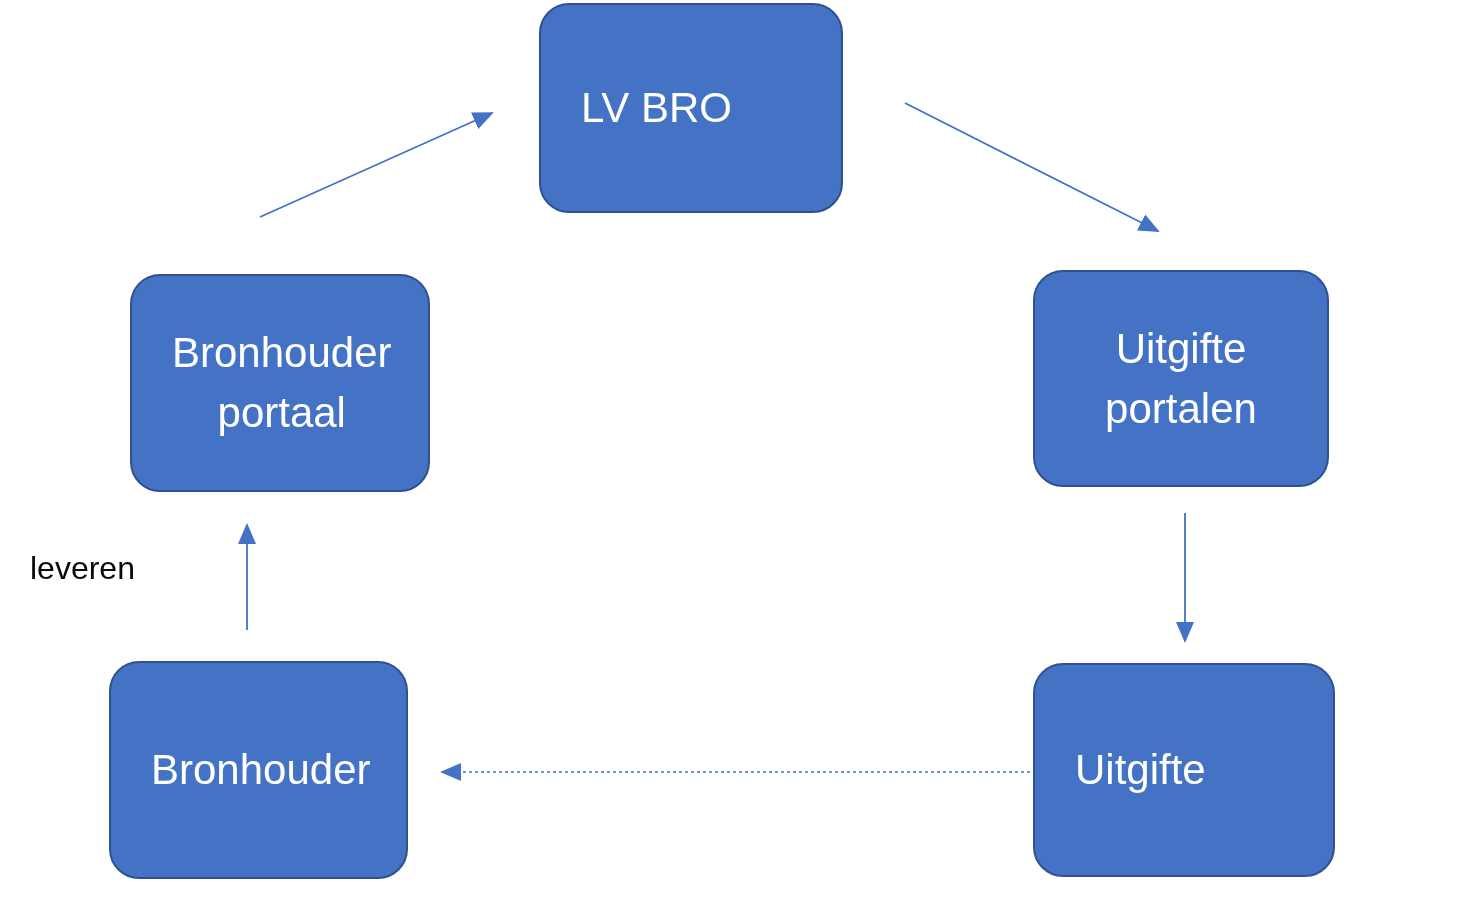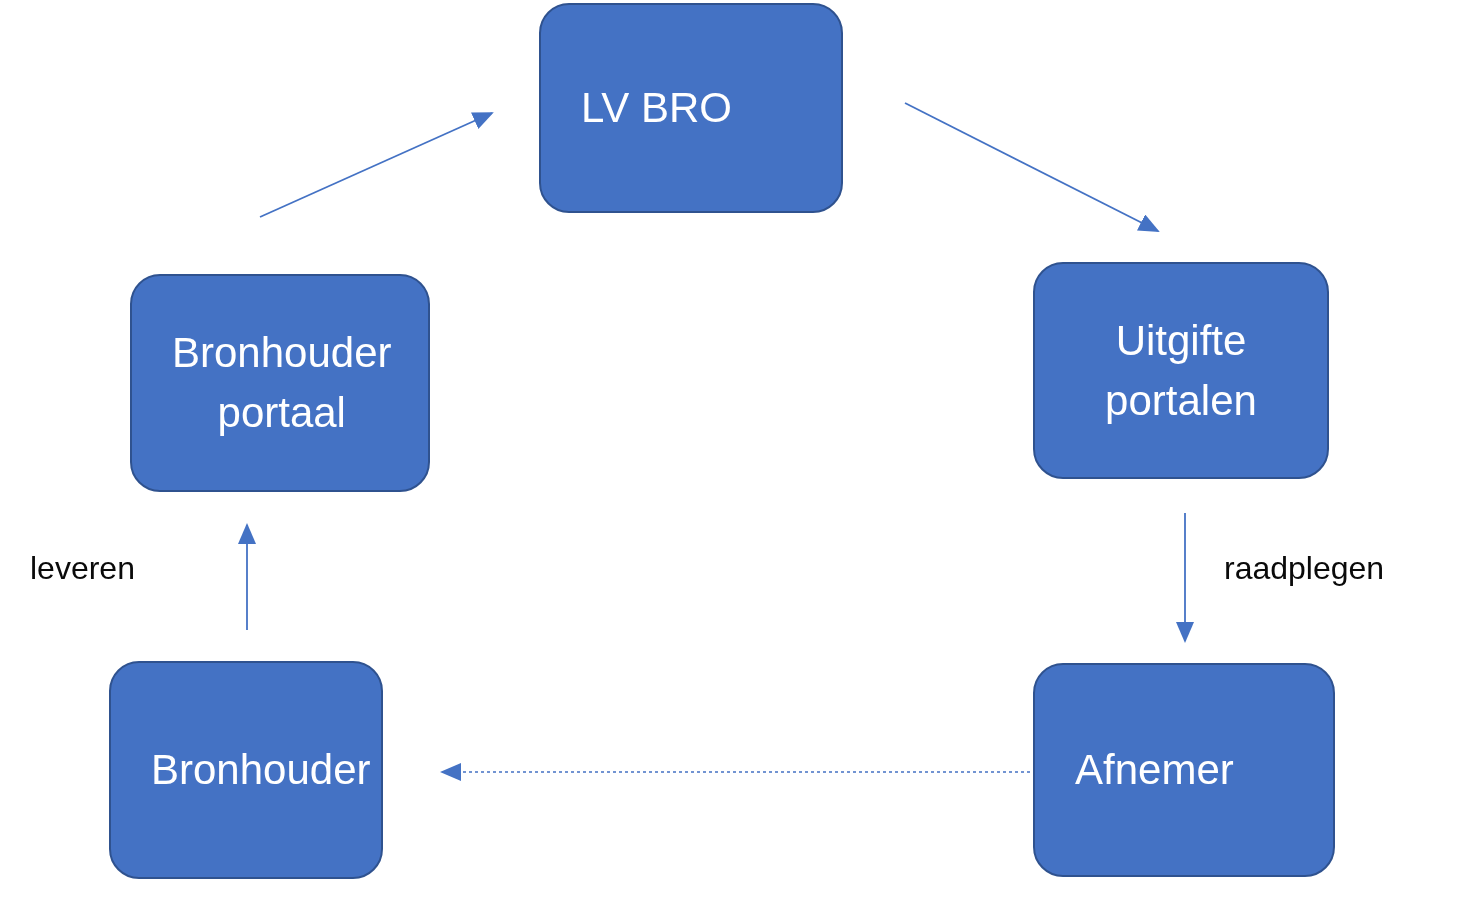--- a/index.html
+++ b/index.html
@@ -28,22 +28,22 @@
     color: var(--node-text);
     font-size: 42px;
     line-height: 1.42;
     display: flex;
     align-items: center;
     text-align: center;
     padding: 0 40px;
   }
   .node-lv-bro            { left: 539px; top: 3px;   width: 304px; height: 210px; }
   .node-bronhouder-portaal{ left: 110px; top: 274px; width: 300px; height: 218px; margin-left: 20px; }
-  .node-uitgifte-portalen { left: 1033px; top: 262px; width: 296px; height: 217px; }
-  .node-bronhouder        { left: 109px; top: 661px; width: 274px; height: 218px; }
+  .node-uitgifte-portalen { left: 1033px; top: 270px; width: 296px; height: 217px; }
+  .node-bronhouder        { left: 109px; top: 661px; width: 299px; height: 218px; }
   .node-afnemer           { left: 1033px; top: 663px; width: 302px; height: 214px; }
 
   .edge-label {
     position: absolute;
     color: var(--label-text);
     font-size: 32px;
     white-space: nowrap;
   }
   .label-leveren     { left: 30px;  top: 550px; }
   .label-raadplegen  { left: 1224px; top: 550px; }
@@ -89,21 +89,20 @@
 
   <div class="node node-uitgifte-portalen">
     <span>Uitgifte portalen</span>
   </div>
 
   <div class="node node-bronhouder">
     <span>Bronhouder</span>
   </div>
 
   <div class="node node-afnemer">
-    <span>Afnemer</span>
+    <span>Uitgifte</span>
   </div>
 
   <div class="edge-label label-leveren">leveren</div>
 
-  <div class="edge-label label-raadplegen">raadplegen</div>
 
 
 </div>
 
 </body></html>

